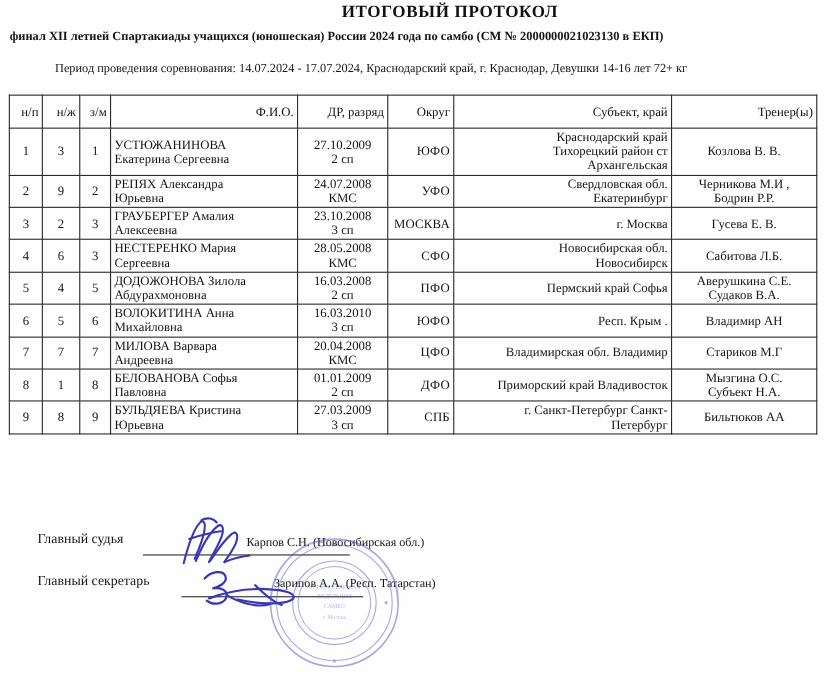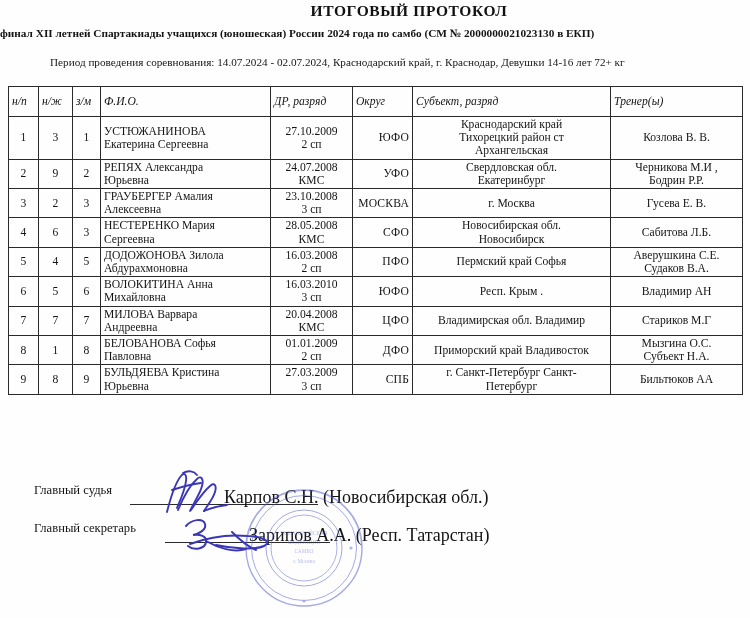--- a/index.html
+++ b/index.html
@@ -33,21 +33,21 @@
     font-weight: bold;
     letter-spacing: 0.6px;
     color: #111;
     padding-left: 34px;
   }
   .subtitle {
     position: absolute;
     top: 27px;
     left: 0;
     width: 612px;
-    text-align: left;
+    text-align: center;
     font-size: 11.3px;
     font-weight: bold;
     color: #141414;
     white-space: nowrap;
   }
   .period {
     position: absolute;
     top: 56px;
     left: 50px;
     width: 690px;
@@ -71,24 +71,23 @@
   table.protocol td, table.protocol th {
     border: 1px solid #2a2a2a;
     padding: 1px 3px;
     vertical-align: middle;
     font-weight: normal;
     font-size: 11.6px;
     line-height: 13.2px;
     color: #141414;
   }
   thead th {
-    text-align: left;
+    text-align: right;
     height: 27px;
     font-size: 12px;
-    font-style: italic;
   }
   th.h-small {
     font-size: 10.6px;
     font-weight: bold;
   }
   th.h-big {
     font-size: 13px;
     font-weight: bold;
   }
   th.h-mid {
@@ -110,21 +109,21 @@
     font-size: 12px;
     line-height: 14px;
   }
   td.okrug {
     text-align: right;
     padding-left: 4px;
     font-size: 9.6px;
     letter-spacing: 0.2px;
   }
   td.subj {
-    text-align: center;
+    text-align: right;
     padding-left: 5px;
     font-size: 11.6px;
     line-height: 13.4px;
   }
   td.coach {
     text-align: center;
     padding-left: 5px;
     font-size: 11.6px;
     line-height: 13.4px;
   }
@@ -151,21 +150,21 @@
   }
   .sig-rule {
     position: absolute;
     height: 0;
     border-bottom: 1px solid #2b2b2b;
     top: 24px;
   }
   .sig-name {
     position: absolute;
     top: 7px;
-    font-size: 18px;
+    font-size: 11px;
     color: #141414;
     white-space: nowrap;
   }
   .row-judge .sig-rule { left: 96px; width: 188px; }
   .row-judge .sig-name { left: 190px; }
   .row-secretary .sig-rule { left: 131px; width: 165px; }
   .row-secretary .sig-name { left: 215px; }
 
   
   .scribble {
@@ -186,21 +185,21 @@
   }
   .stamp svg { display: block; }
 </style>
 </head>
 <body>
 
 <div class="page">
 
   <div class="doc-title">ИТОГОВЫЙ ПРОТОКОЛ</div>
   <div class="subtitle">финал XII летней Спартакиады учащихся (юношеская) России 2024 года по самбо (СМ № 2000000021023130 в ЕКП)</div>
-  <div class="period">Период проведения соревнования: 14.07.2024 - 02.07.2024, Краснодарский край, г. Краснодар, Девушки 14-16 лет 72+ кг</div>
+  <div class="period">Период проведения соревнования: 14.07.2024 - 17.07.2024, Краснодарский край, г. Краснодар, Девушки 14-16 лет 72+ кг</div>
 
   <div class="tbl-wrap">
     <table class="protocol">
       <colgroup>
         <col style="width:30px">
         <col style="width:34px">
         <col style="width:28px">
         <col style="width:170px">
         <col style="width:82px">
         <col style="width:60px">
@@ -208,21 +207,21 @@
         <col style="width:132px">
       </colgroup>
       <thead>
         <tr>
           <th class="h-small">н/п</th>
           <th class="h-small">н/ж</th>
           <th class="h-small">з/м</th>
           <th class="h-big">Ф.И.О.</th>
           <th class="h-mid">ДР, разряд</th>
           <th class="h-mid">Округ</th>
-          <th class="h-big">Субъект, разряд</th>
+          <th class="h-big">Субъект, край</th>
           <th class="h-big">Тренер(ы)</th>
         </tr>
       </thead>
       <tbody id="results-body">
           <tr>
             <td class="num">
               <span class="line2">1</span>
             </td>
             <td class="num">
               <span class="line2">3</span>

